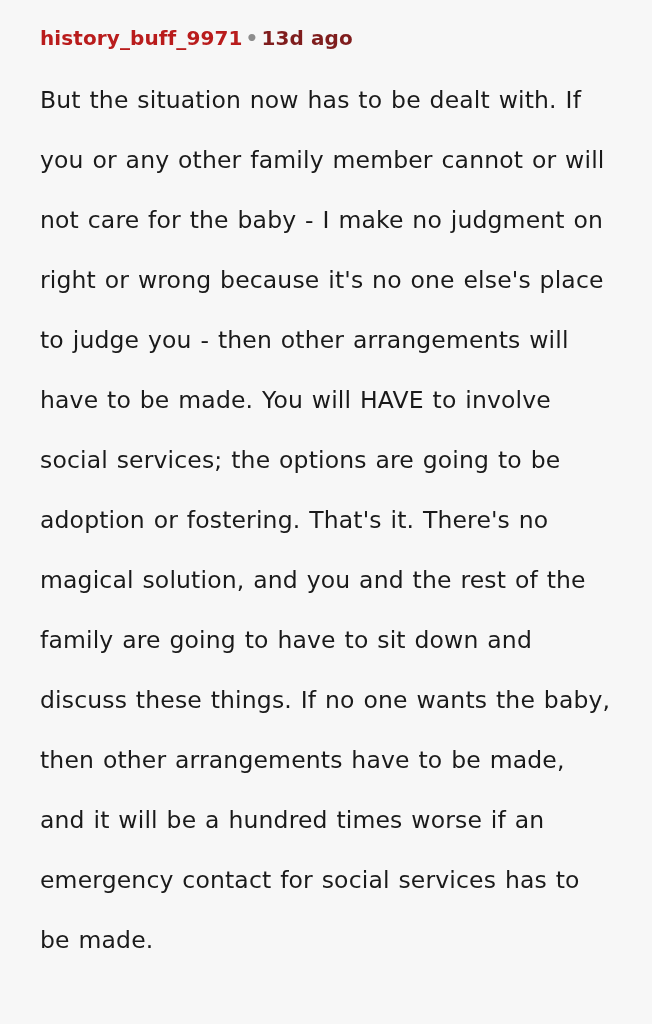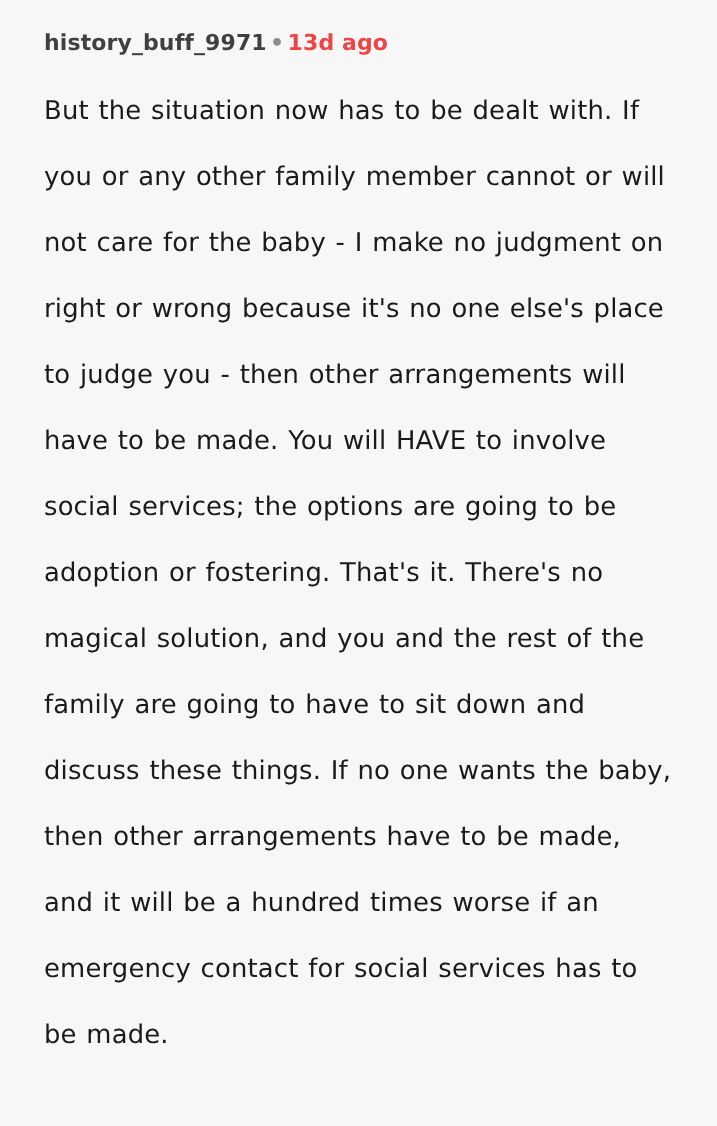--- a/index.html
+++ b/index.html
@@ -23,29 +23,29 @@
   }
   .comment-header {
     font-size: 20px;
     font-weight: bold;
     color: #8d8d8d;
     letter-spacing: 0.1px;
     margin-bottom: 20px;
     white-space: nowrap;
   }
   .comment-header .author {
-    color: #404040;
+    color: #b91c1c;
     text-align: center;
   }
   .comment-header .sep {
     color: #8d8d8d;
     padding: 0 3px;
   }
   .comment-header .timestamp {
-    color: #ef4444;
+    color: #7f1d1d;
   }
   .comment-body {
     font-size: 23.5px;
     line-height: 60px;
     color: #1a1a1a;
     letter-spacing: 0.15px;
     word-spacing: 1.2px;
   }
 </style>
 </head>

